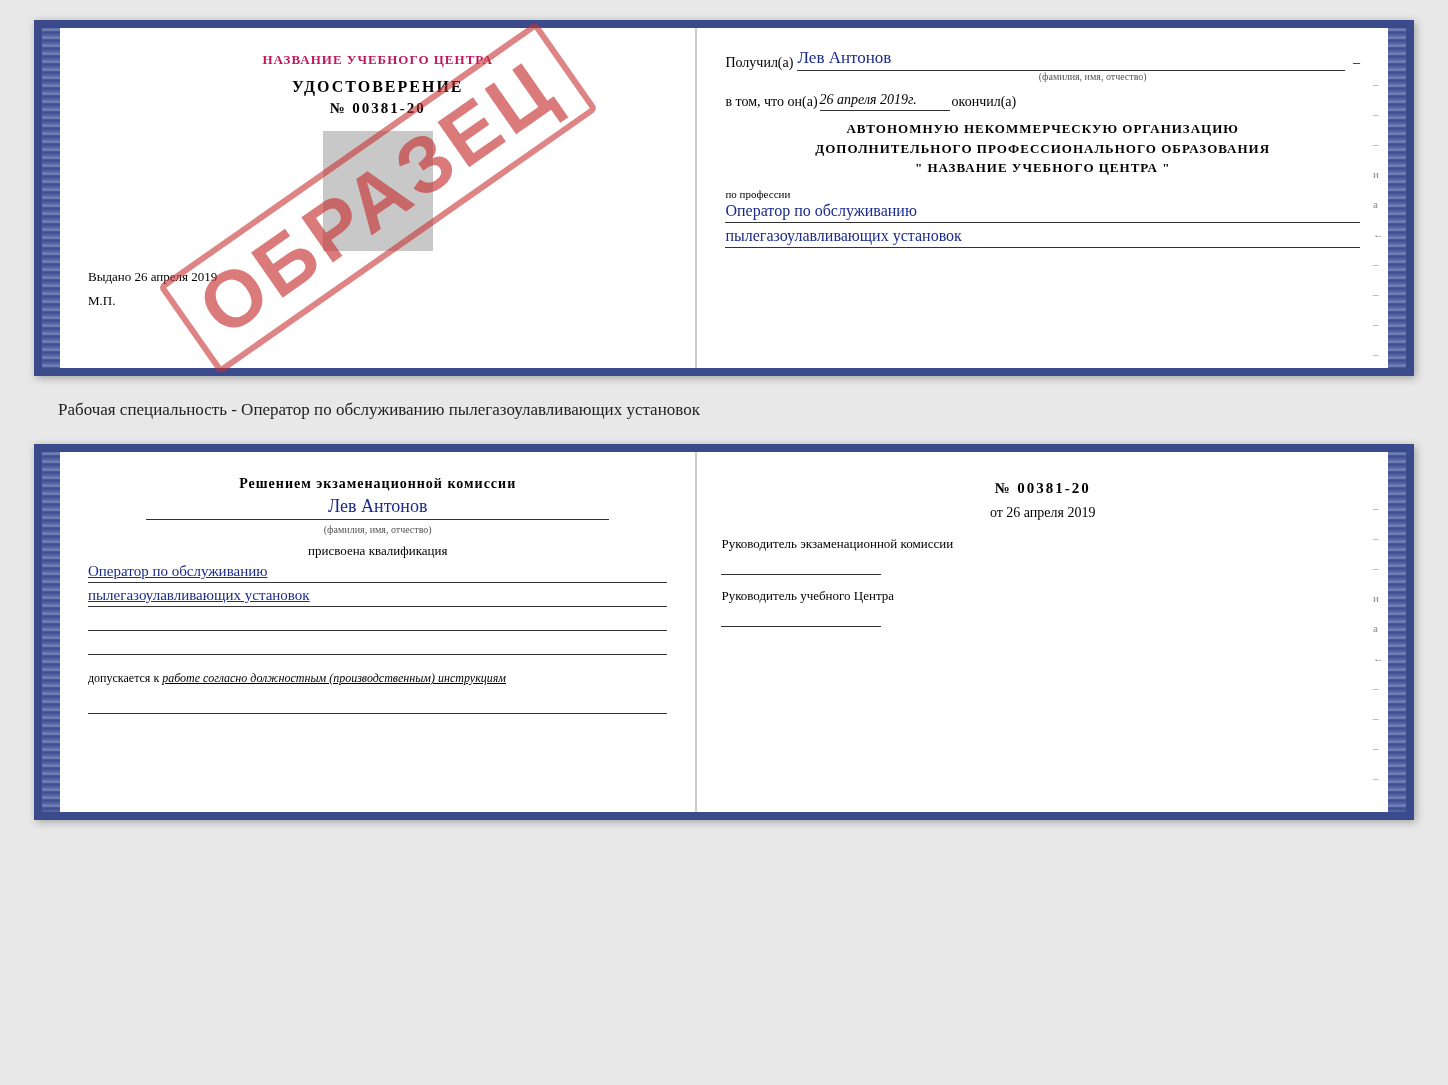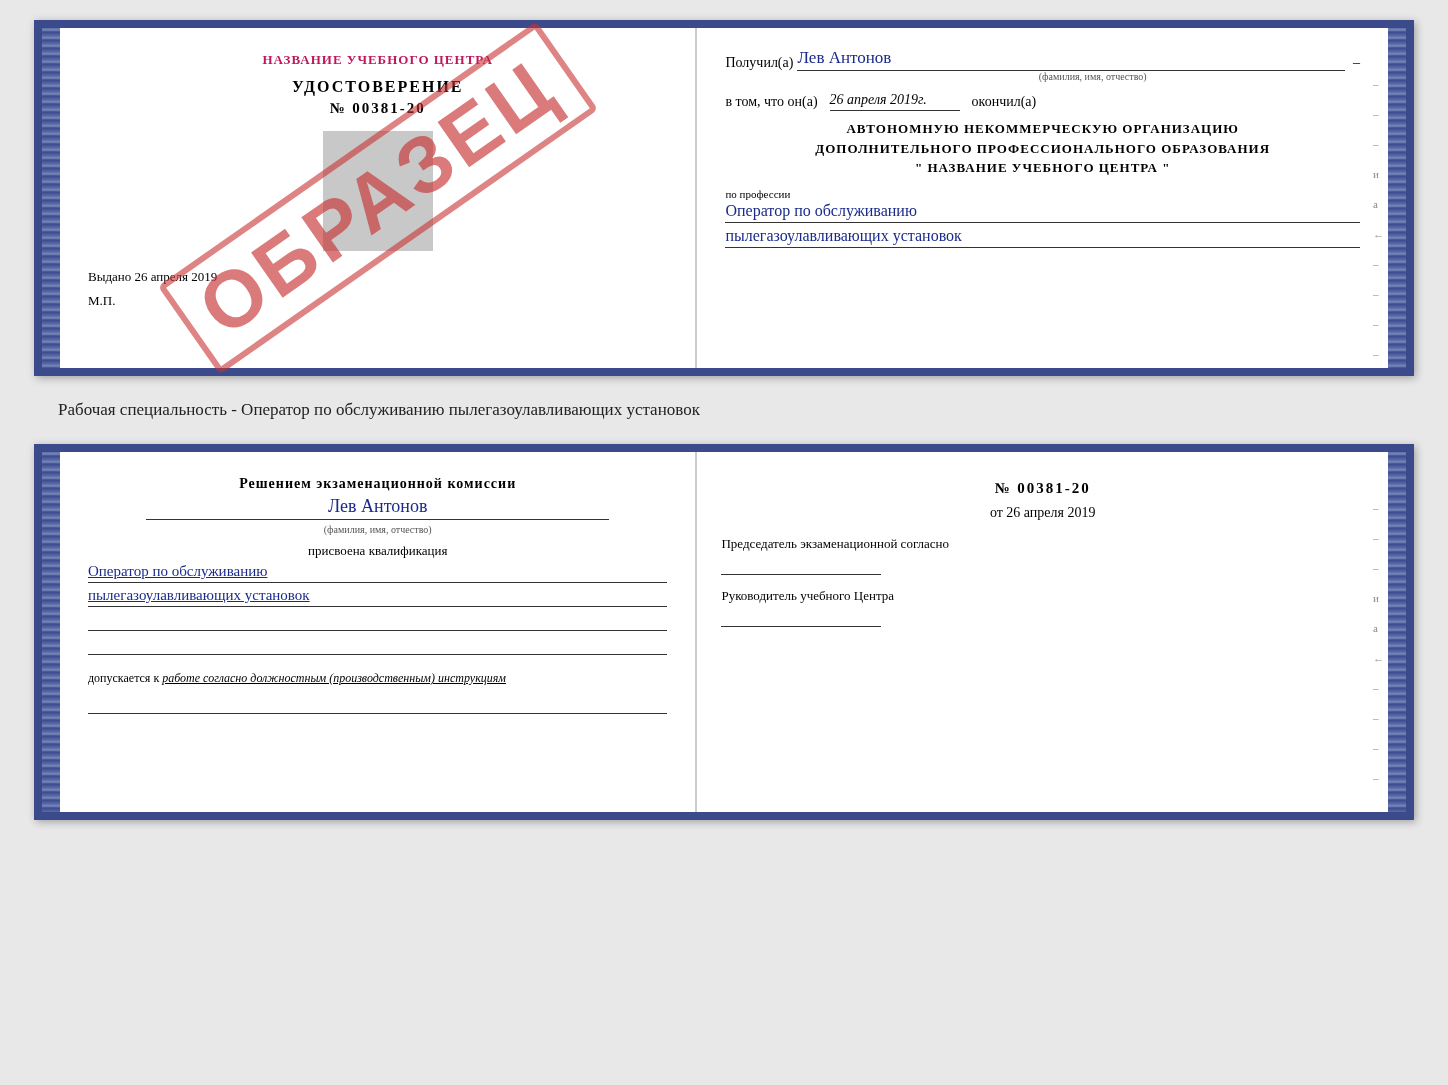--- a/index.html
+++ b/index.html
@@ -173,21 +173,21 @@
       color: #555;
       margin-bottom: 10px;
       padding-left: 100px;
     }
 
     .date-line {
       font-size: 14px;
       margin: 10px 0 6px 0;
       display: flex;
       align-items: center;
-      gap: 12px;
+      gap: 2px;
     }
 
     .date-value {
       font-style: italic;
       border-bottom: 1px solid #333;
       min-width: 130px;
       padding-bottom: 2px;
     }
 
     .org-block {
@@ -436,21 +436,21 @@
     </div>
 
     <div class="doc-right right-col-bottom">
       <div class="protocol-number">№  00381-20</div>
       <div class="protocol-date">
         <span>от</span>
         <span>26 апреля 2019</span>
       </div>
 
       <div class="signature-block">
-        <div class="sig-label">Председатель экзаменационной согласно</div>
+        <div class="sig-label">Руководитель экзаменационной комиссии</div>
         <div class="sig-line"></div>
       </div>
 
       <div class="signature-block">
         <div class="sig-label">Руководитель учебного Центра</div>
         <div class="sig-line"></div>
       </div>
 
       <div class="side-marks">
         <span>–</span>

